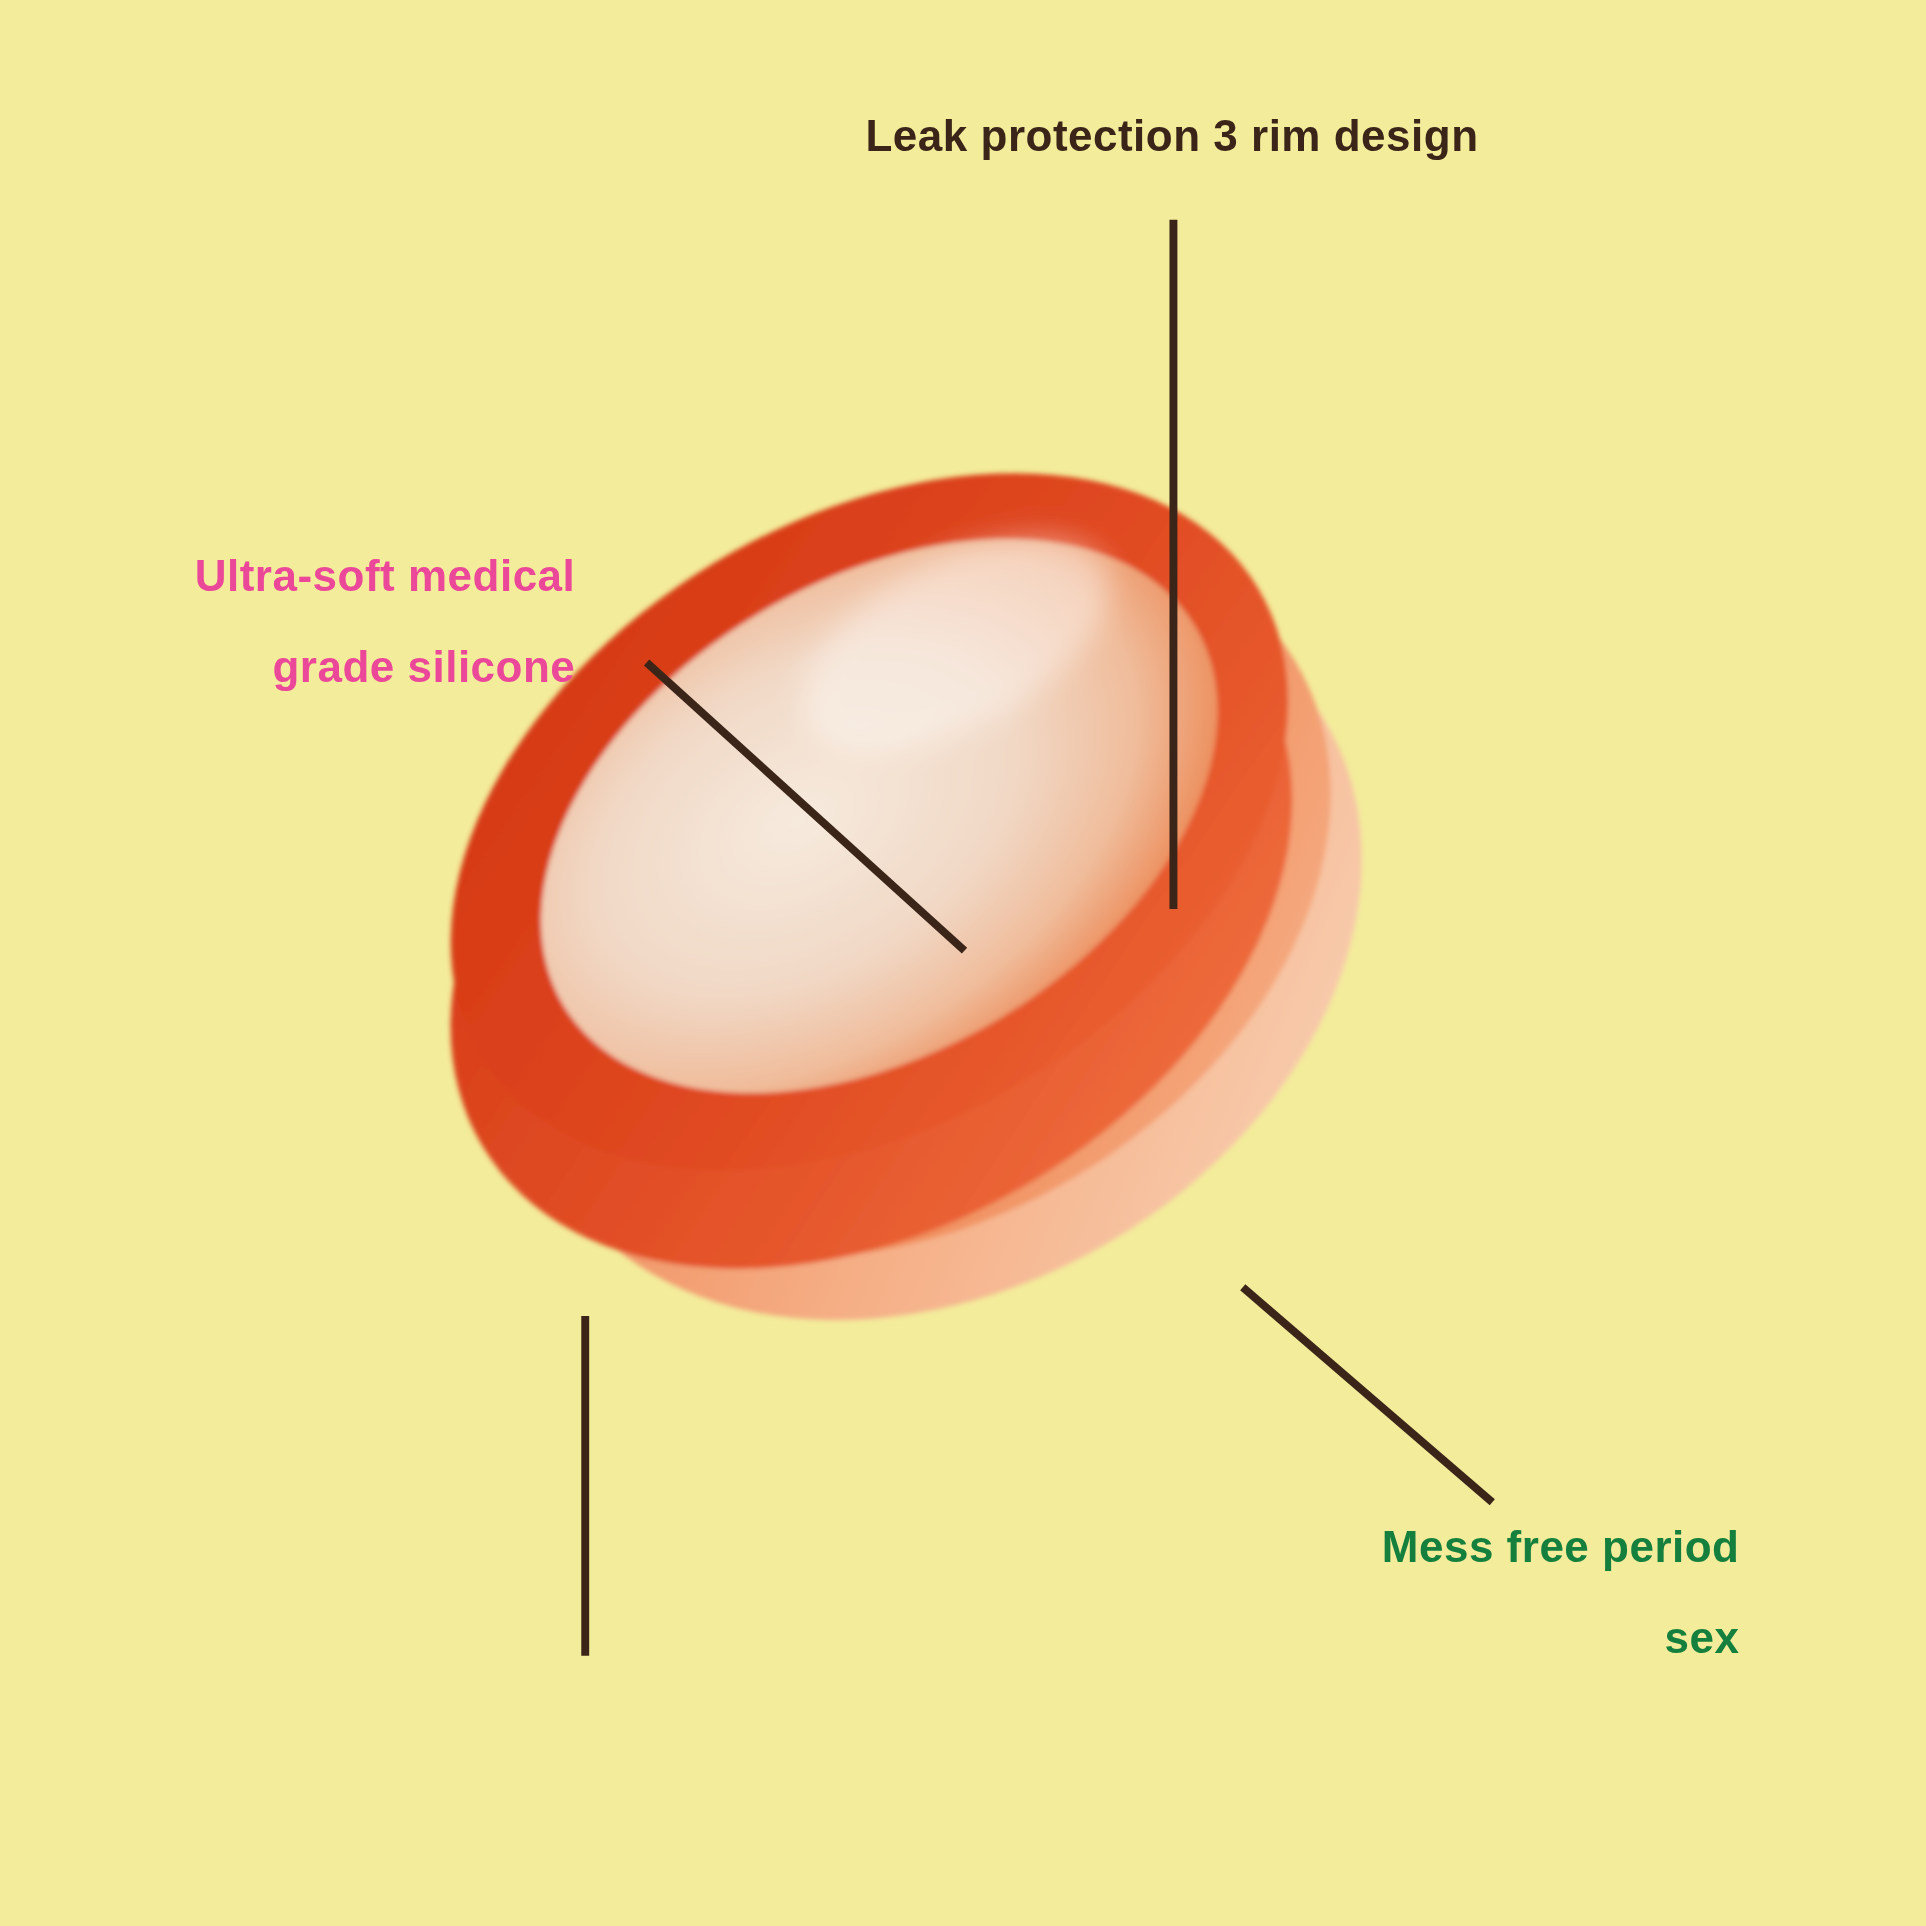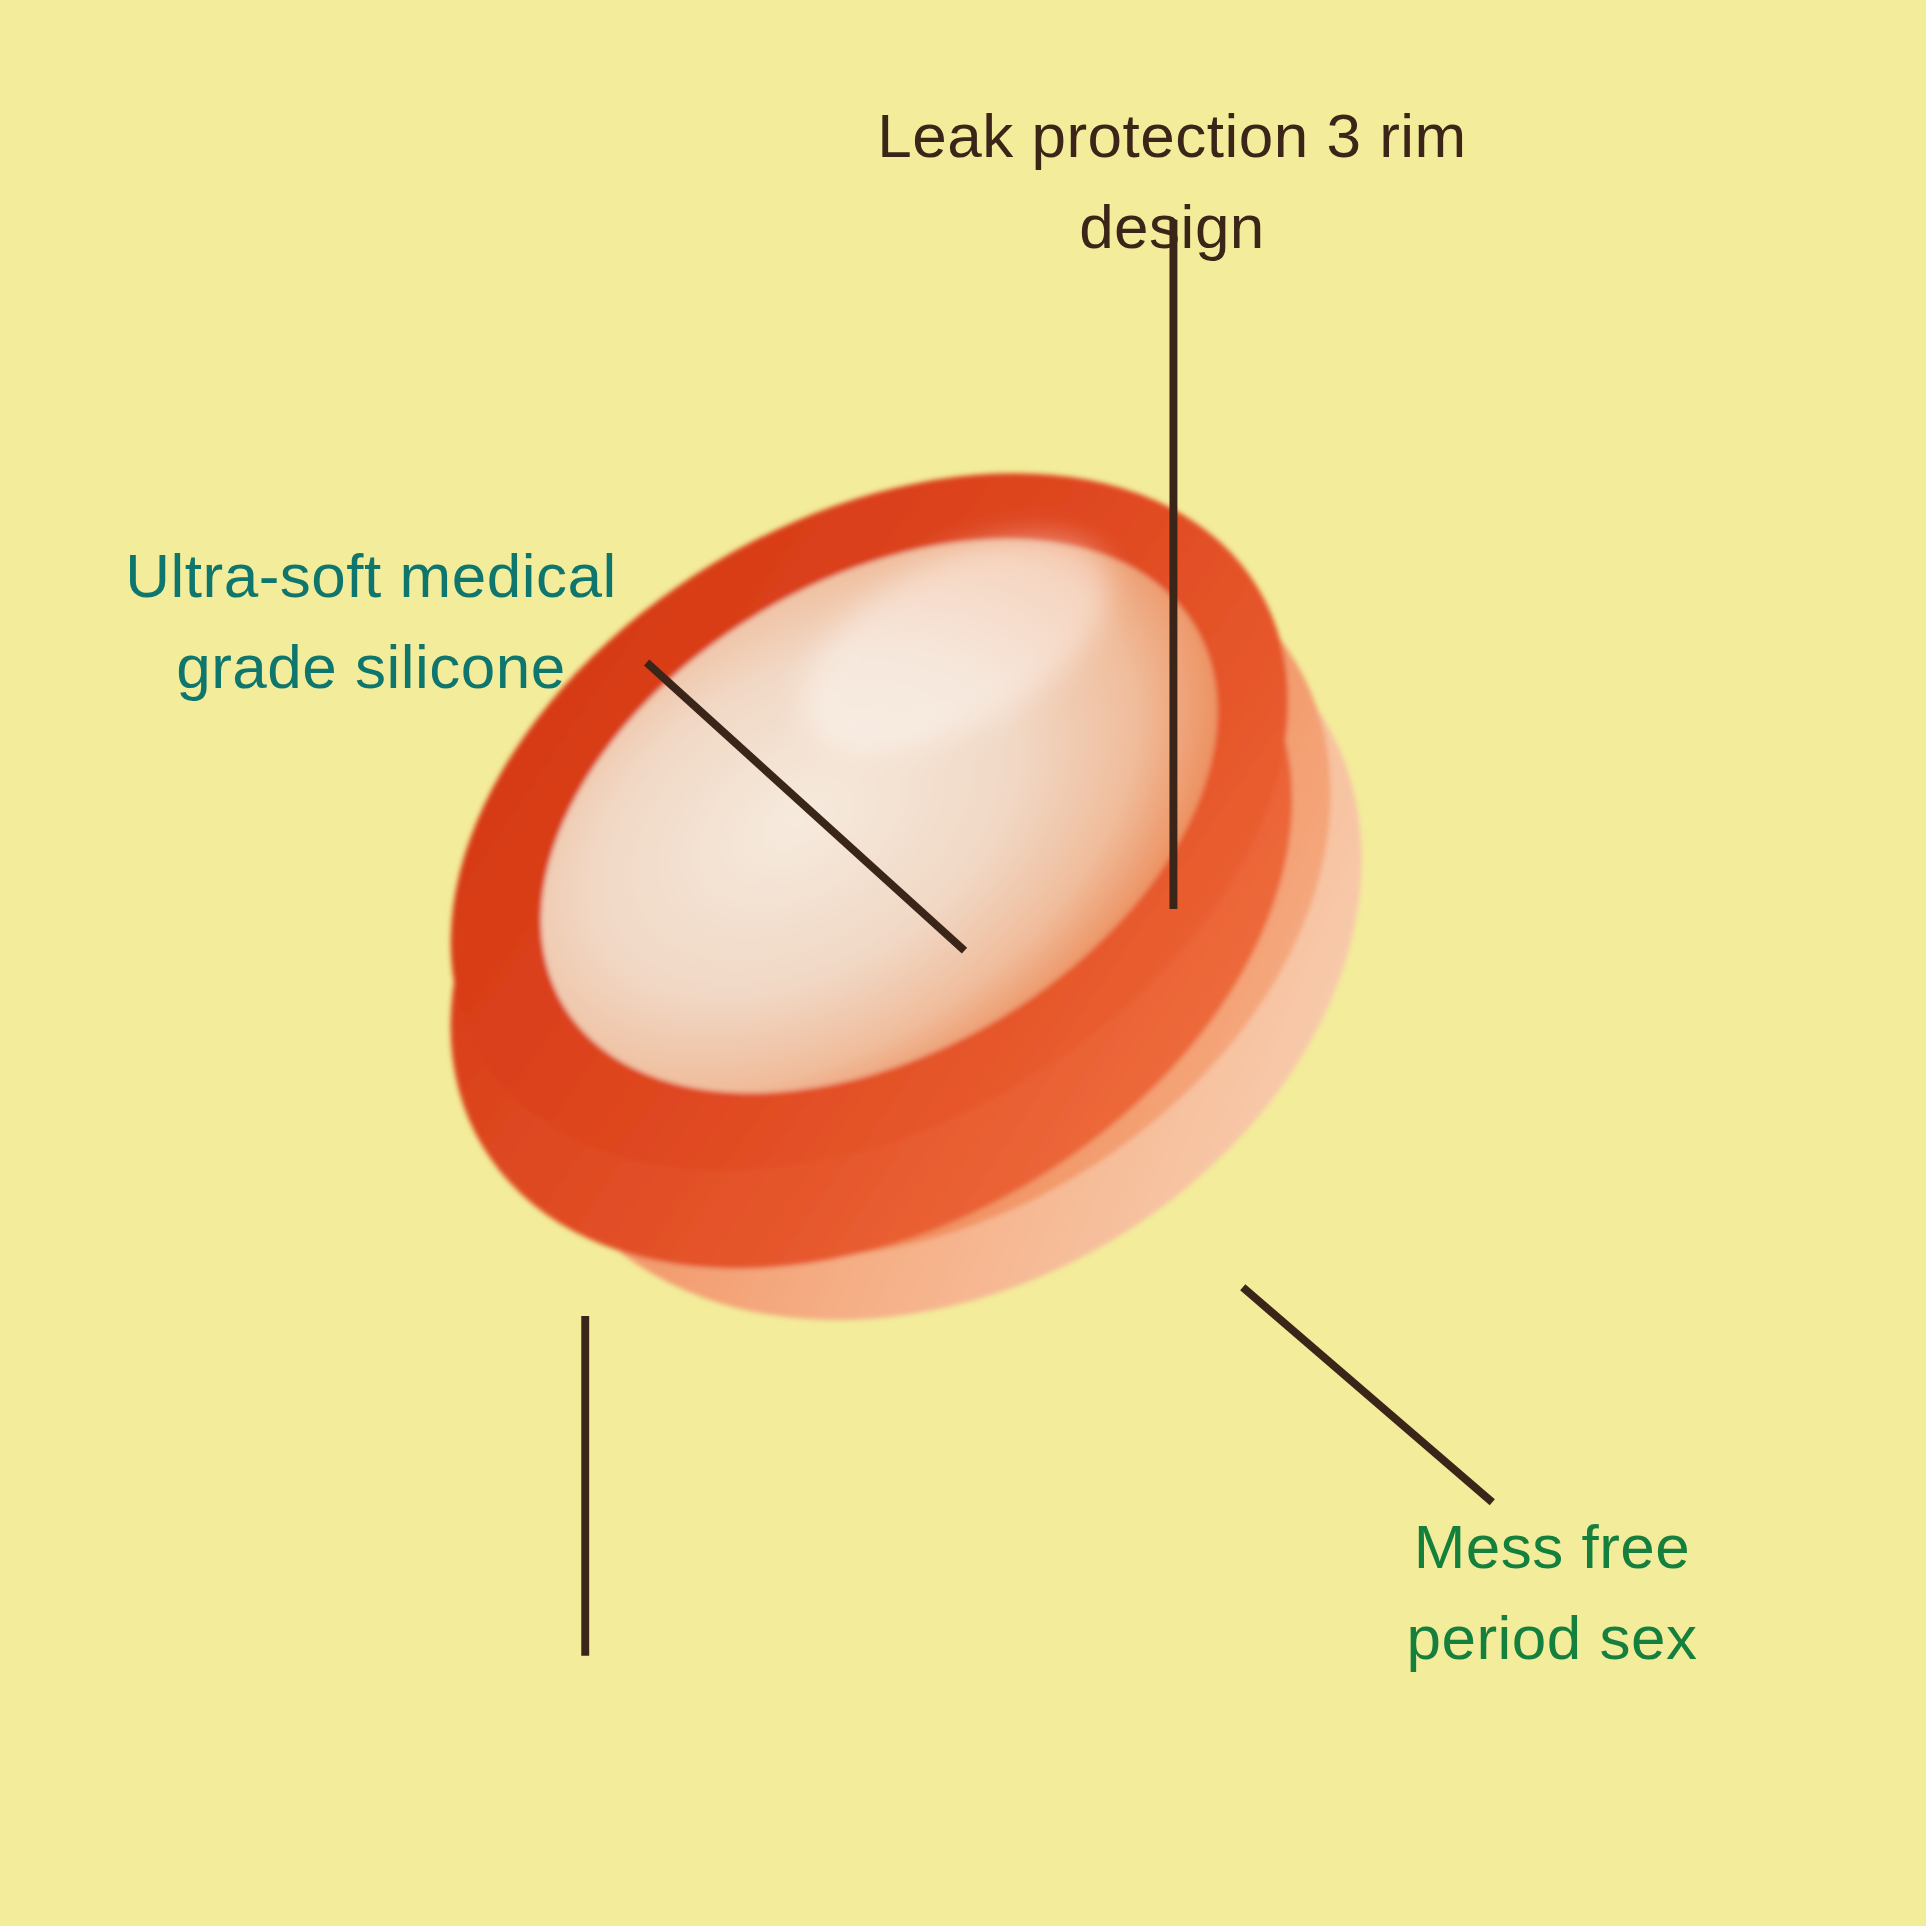--- a/index.html
+++ b/index.html
@@ -14,25 +14,25 @@
     font-family: "Liberation Sans", sans-serif;
   }
   #scene {
     position: absolute;
     left: 0;
     top: 0;
   }
   .callout {
     position: absolute;
     transform: translateX(-50%);
-    font-size: 62px;
-    font-weight: normal;
+    font-size: 44px;
+    font-weight: bold;
     line-height: 91px;
     letter-spacing: 0.5px;
-    text-align: center;
+    text-align: right;
     white-space: pre-line;
   }
 </style>
 </head>
 <body>
 
 <div id="canvas">
 
   <svg id="scene" width="1927" height="1927" viewBox="0 0 1946 1946">
     <defs>
@@ -92,20 +92,20 @@
     <g stroke="#3B2518" stroke-width="8">
       <line x1="1185" y1="222" x2="1185" y2="918"></line>
       <line x1="653" y1="669" x2="974" y2="960"></line>
       <line x1="1255" y1="1300" x2="1507" y2="1517"></line>
       <line x1="591" y1="1329" x2="591" y2="1672"></line>
     </g>
   </svg>
 
   <div class="callout" style="left:1172px; top:90px; color:#3B2518;">Leak protection 3 rim design</div>
 
-  <div class="callout" style="left:371px; top:530px; color:#0f766e;">Ultra-soft medical
+  <div class="callout" style="left:385px; top:530px; color:#ec4899;">Ultra-soft medical
 grade silicone</div>
 
   <div class="callout" style="left:1552px; top:1501px; color:#15803d;">Mess free period sex</div>
 
 
 </div>
 
 
 </body></html>

